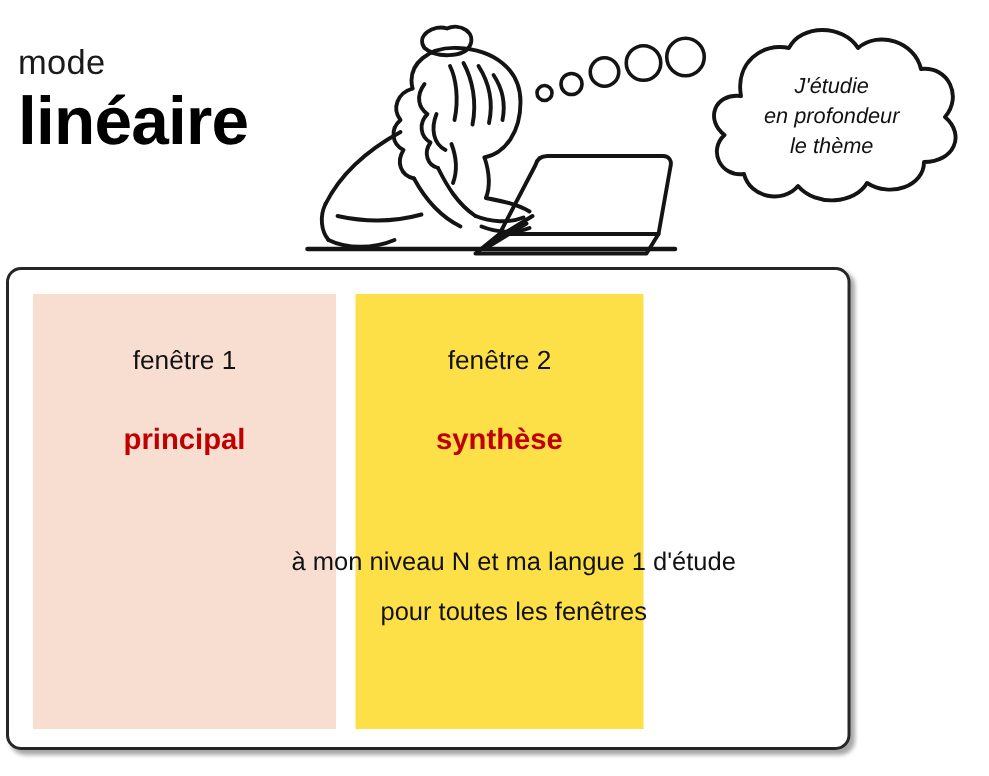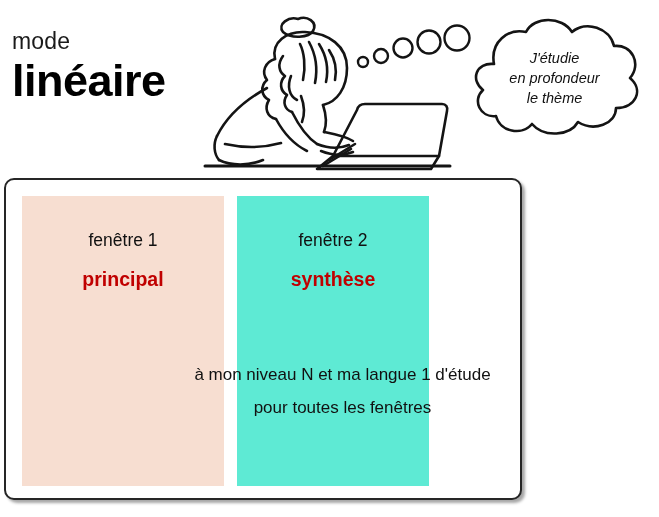--- a/index.html
+++ b/index.html
@@ -72,52 +72,52 @@
     padding-top: 4px;
     box-sizing: border-box;
     pointer-events: none;
     font-style: italic;
   }
 
   
   #main-frame {
     position: absolute;
     left: 4px; top: 178px;
-    width: 518px; height: 322px;
+    width: 563px; height: 322px;
     border: 2px solid #262626;
     border-radius: 10px;
     background: #ffffff;
     box-shadow: 3px 3px 3px rgba(0,0,0,0.35);
     box-sizing: border-box;
   }
 
   #columns {
     position: absolute;
     left: 0; top: 0;
     width: 641px; height: 322px;
   }
   .column {
     position: absolute;
     top: 16px;
     height: 290px;
     text-align: center;
     box-sizing: border-box;
   }
   #column-1 { left: 16px;  width: 202px; background: #F7DED1; }
-  #column-2 { left: 231px; width: 192px; background: #5eead4; }
+  #column-2 { left: 231px; width: 192px; background: #fde047; }
   #column-3 { left: 439px; width: 190px; background: #CCEDD8; }
 
   .column-label {
     margin-top: 33px;
     font-size: 17.5px;
     line-height: 22px;
     color: #111111;
   }
   .column-title {
-    margin-top: 16px;
+    margin-top: 30px;
     font-size: 19.5px;
     line-height: 24px;
     font-weight: bold;
     color: #C00000;
   }
 
   
   #footer-note {
     position: absolute;
     left: 16px;

